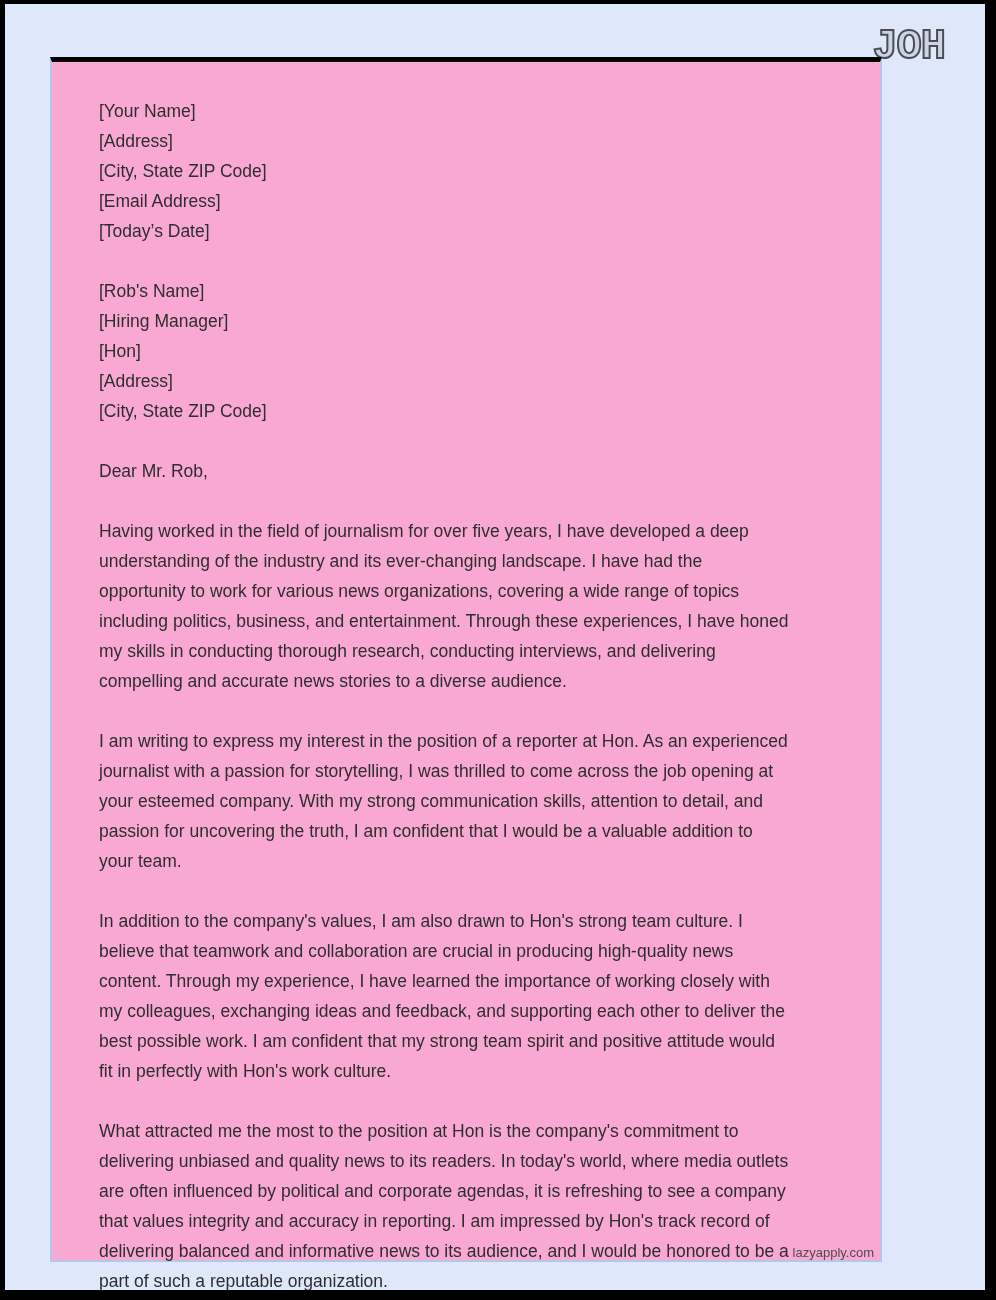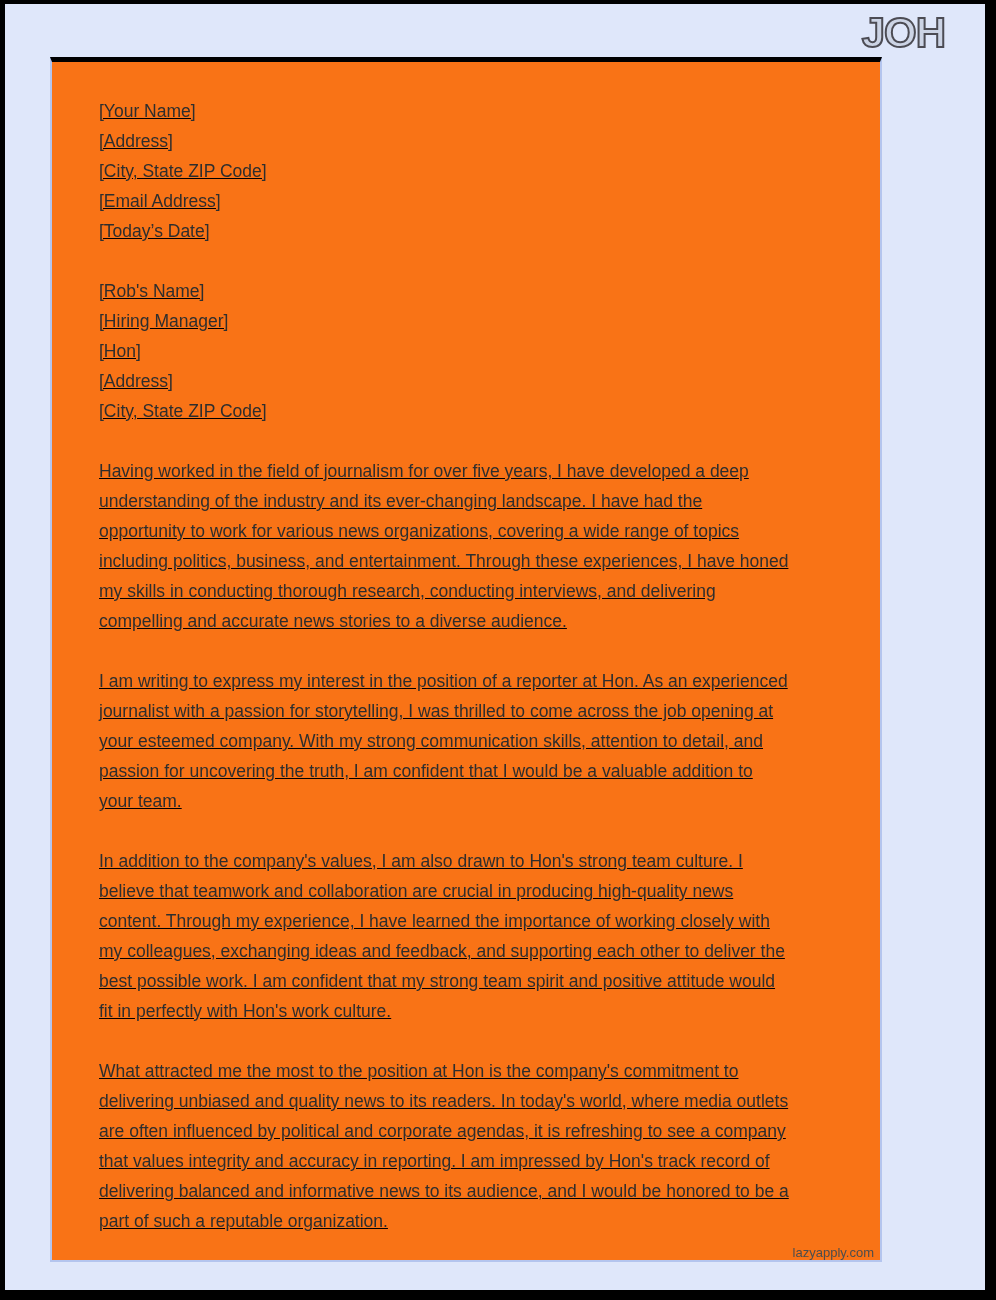--- a/index.html
+++ b/index.html
@@ -12,46 +12,45 @@
     background: #dfe7fa;
     border-style: solid;
     border-color: #000;
     border-width: 4px 11px 10px 5px; 
     font-family: "Liberation Sans", sans-serif;
   }
 
   
   .brand {
     position: absolute;
-    top: 6px;
+    top: 20px;
     right: 40px;
-    font-family: Liberation Sans, sans-serif;
+    font-family: Liberation Mono, monospace;
     font-weight: bold;
     font-size: 42px;
     letter-spacing: -1px;
     line-height: 1.1;
     color: rgba(76, 76, 84, 0.12);
     -webkit-text-stroke: 2px #4c4c54;
     user-select: none;
   }
 
   
   .page {
     position: absolute;
     left: 45px;
     top: 53px;
     width: 832px;
     height: 1205px;
     box-sizing: border-box;
-    background: #f97316;
+    background: #f9a8d4;
     border-top: 5px solid #000000;
     border-left: 2px solid #b4c5ee;
     border-right: 2px solid #b4c5ee;
     border-bottom: 2px solid #b4c5ee;
-    text-decoration: underline;
     
   }
 
   .letter {
     padding: 34px 0 0 47px;
   }
 
   .block {
     margin: 0 0 30px 0;
     font-size: 17.5px;
@@ -80,20 +79,21 @@
     <p class="block">[Your Name]
 [Address]
 [City, State ZIP Code]
 [Email Address]
 [Today’s Date]</p>
     <p class="block">[Rob's Name]
 [Hiring Manager]
 [Hon]
 [Address]
 [City, State ZIP Code]</p>
+    <p class="block">Dear Mr. Rob,</p>
     <p class="block">Having worked in the field of journalism for over five years, I have developed a deep
 understanding of the industry and its ever-changing landscape. I have had the
 opportunity to work for various news organizations, covering a wide range of topics
 including politics, business, and entertainment. Through these experiences, I have honed
 my skills in conducting thorough research, conducting interviews, and delivering
 compelling and accurate news stories to a diverse audience.</p>
     <p class="block">I am writing to express my interest in the position of a reporter at Hon. As an experienced
 journalist with a passion for storytelling, I was thrilled to come across the job opening at
 your esteemed company. With my strong communication skills, attention to detail, and
 passion for uncovering the truth, I am confident that I would be a valuable addition to

